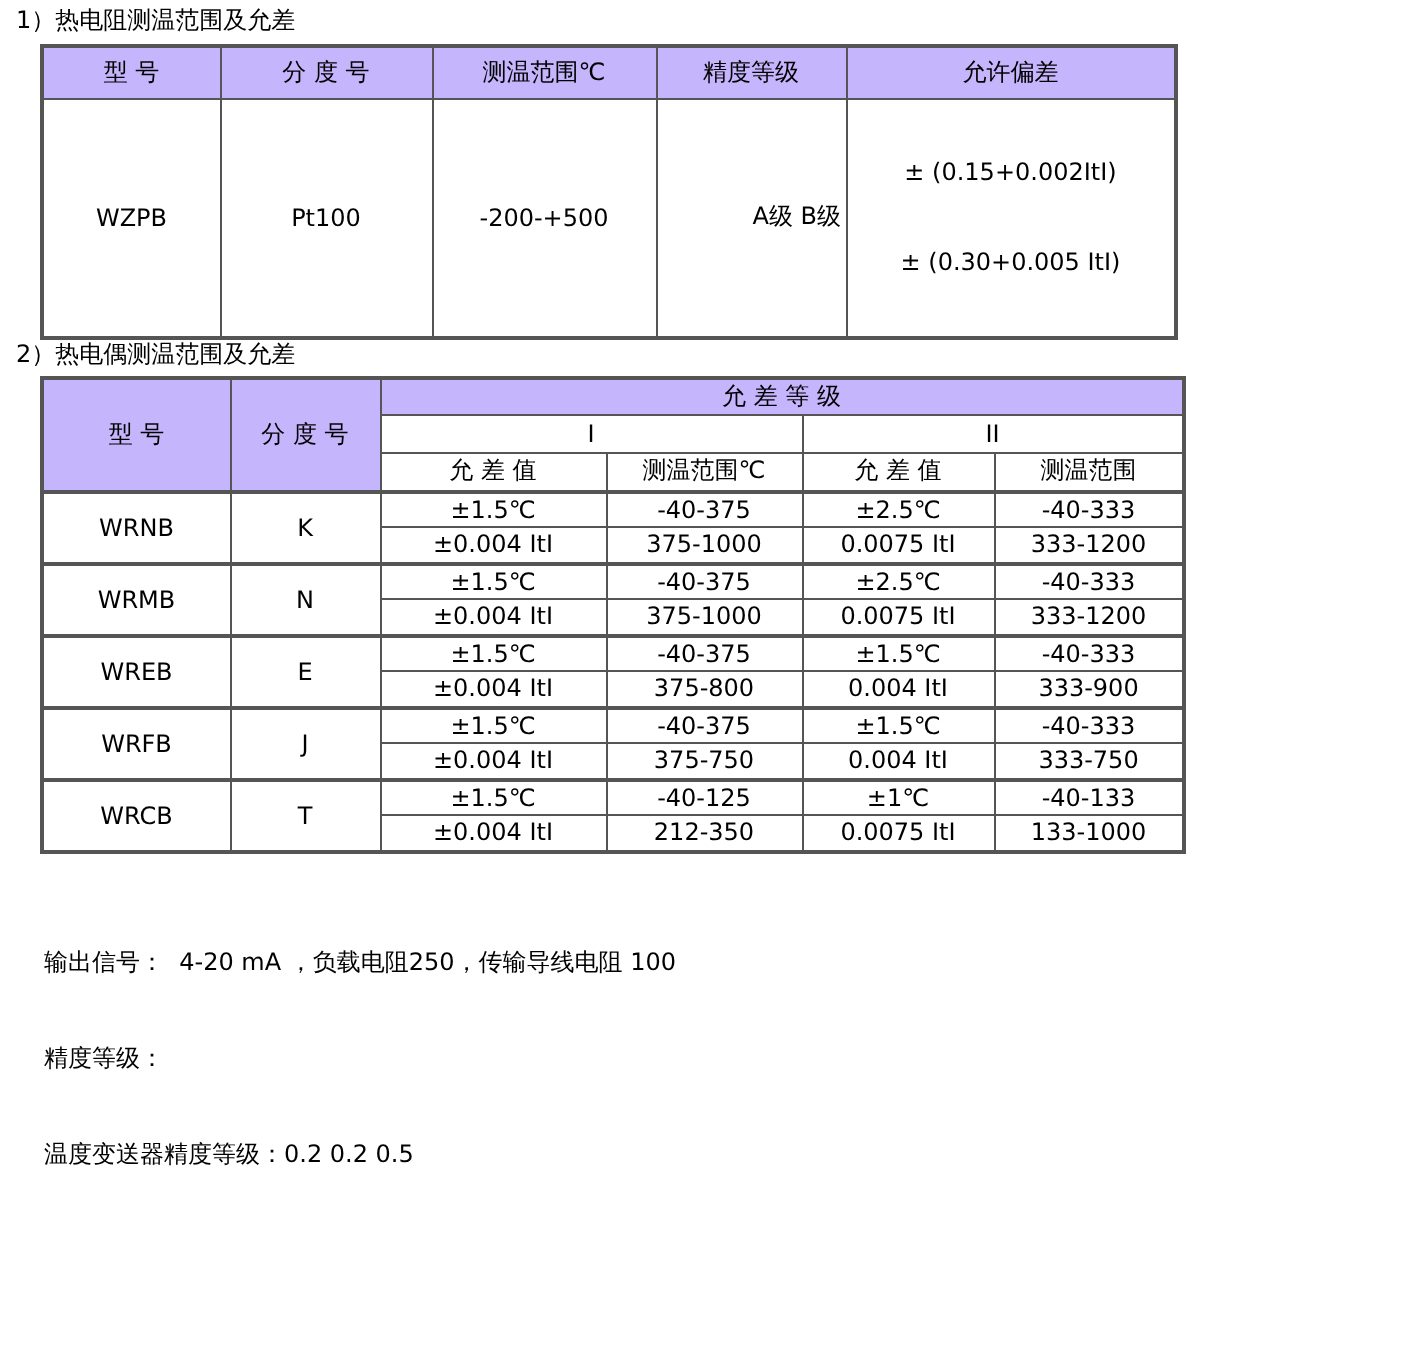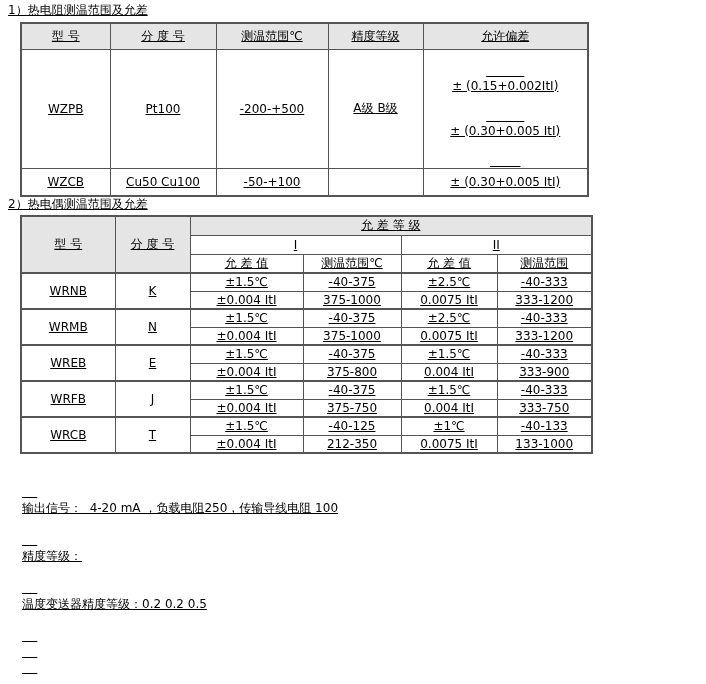--- a/index.html
+++ b/index.html
@@ -4,21 +4,21 @@
 <style>
   * { box-sizing: border-box; }
   html, body {
     margin: 0; padding: 0;
     width: 706px; height: 684px;
     background: #ffffff;
     color: #000000;
     font-family: "DejaVu Sans", "Liberation Sans", sans-serif;
     font-size: 12px;
   }
-  .doc { width: 706px; height: 684px; overflow: hidden; text-decoration: underline; }
+  .doc { width: 706px; height: 684px; overflow: hidden; }
 
   .section-title {
     margin: 3px 0 4px 8px;
     font-size: 12px;
     line-height: 15px;
     white-space: pre;
   }
   .section-title.second { margin-top: 0; margin-bottom: 3px; }
 
   table {
@@ -30,28 +30,28 @@
   th, td {
     border: 1px solid #555555;
     text-align: center;
     vertical-align: middle;
     padding: 0 2px;
     font-size: 12px;
     font-weight: normal;
     overflow: hidden;
     white-space: pre;
   }
-  th { background: #e5e5e5; }
+  th { background: #c4b5fd; }
 
   
   #t1 { width: 567px; }
   #t1 th { height: 26px; }
   #t1 tr.r1 td { height: 41px; }
   #t1 tr.r2 td { height: 28px; }
-  #t1 td.cell-left { text-align: center; }
+  #t1 td.cell-left { text-align: right; }
   #t1 .dev-line { line-height: 17px; }
 
   
   #t2 { width: 571px; }
   #t2 th { height: 19px; }
   #t2 th.white-th { background: #ffffff; }
   #t2 td { height: 18px; }
   #t2 tr.group-start td { border-top: 2px solid #555555; }
 
   .specs {
@@ -89,27 +89,20 @@
       <tr class="r1">
         <td>WZPB</td>
         <td>Pt100</td>
         <td>-200-+500</td>
         <td class="cell-left">A级 B级</td>
         <td>
           <div class="dev-line">± (0.15+0.002ItI)</div>
           <div class="dev-line">± (0.30+0.005 ItI)</div>
         </td>
       </tr>
-      <tr class="r2">
-        <td>WZCB</td>
-        <td>Cu50 Cu100</td>
-        <td>-50-+100</td>
-        <td class="cell-left"></td>
-        <td>± (0.30+0.005 ItI)</td>
-      </tr>
     </tbody>
   </table>
 
   <div class="section-title second">2）热电偶测温范围及允差</div>
 
   <table id="t2">
     <colgroup>
       <col style="width:94px">
         <col style="width:75px">
         <col style="width:113px">

